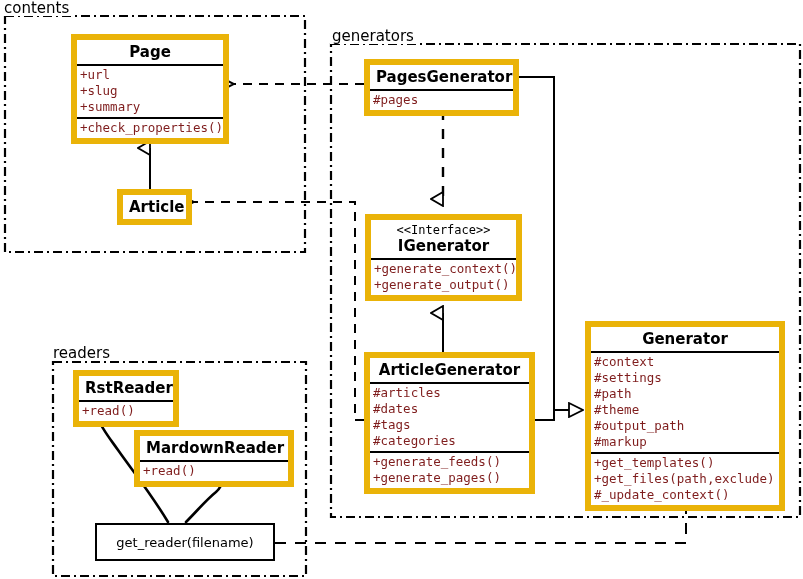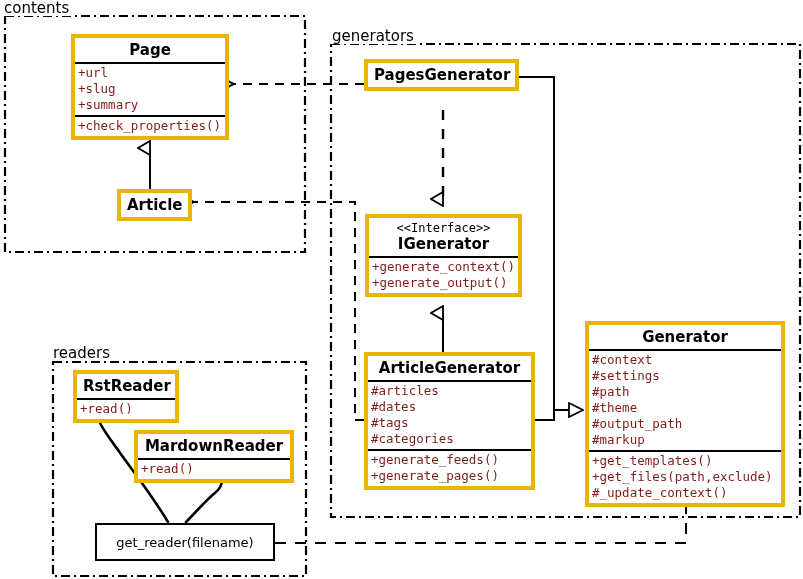--- a/index.html
+++ b/index.html
@@ -1,21 +1,21 @@
 <!DOCTYPE html>
 <html><head>
 <meta charset="utf-8">
 <style>
   html,body{margin:0;padding:0;background:#ffffff;}
   body{width:803px;height:579px;position:relative;overflow:hidden;
        font-family:"DejaVu Sans",sans-serif;}
   #stage{position:absolute;left:0;top:0;width:803px;height:579px;}
 
   
-  .uml{position:absolute;border:4px solid #eab308;background:#fff;box-sizing:border-box;}
+  .uml{position:absolute;border:6px solid #eab308;background:#fff;box-sizing:border-box;}
   .uml .name{font-weight:bold;font-size:15px;text-align:center;padding:4px 6px 4px 6px;
              line-height:16px;color:#000;}
   .uml .stereo{font-weight:normal;font-size:12px;text-align:center;
                font-family:"DejaVu Sans Mono",monospace;line-height:15px;padding-top:3px;}
   .uml .sep{border-top:2px solid #000;}
   .uml .compartment{padding:1px 3px 2px 3px;}
   .uml .member{font-family:"DejaVu Sans Mono",monospace;font-size:12.5px;
                line-height:16px;white-space:pre;color:#7f1d1d;}
 
   
@@ -95,20 +95,23 @@
       <div class="member">+check_properties()</div>
     </div>
   </div>
 
   <div class="uml" style="left:117px;top:189px;width:75px;">
     <div class="name">Article</div>
   </div>
 
   <div class="uml" style="left:364px;top:59px;width:155px;">
     <div class="name">PagesGenerator</div>
+    <div class="sep compartment">
+      <div class="member">#pages</div>
+    </div>
   </div>
 
   <div class="uml" style="left:365px;top:214px;width:157px;">
     <div class="stereo">&lt;&lt;Interface&gt;&gt;</div>
     <div class="name" style="padding-top:0;">IGenerator</div>
     <div class="sep compartment">
       <div class="member">+generate_context()</div>
       <div class="member">+generate_output()</div>
     </div>
   </div>

